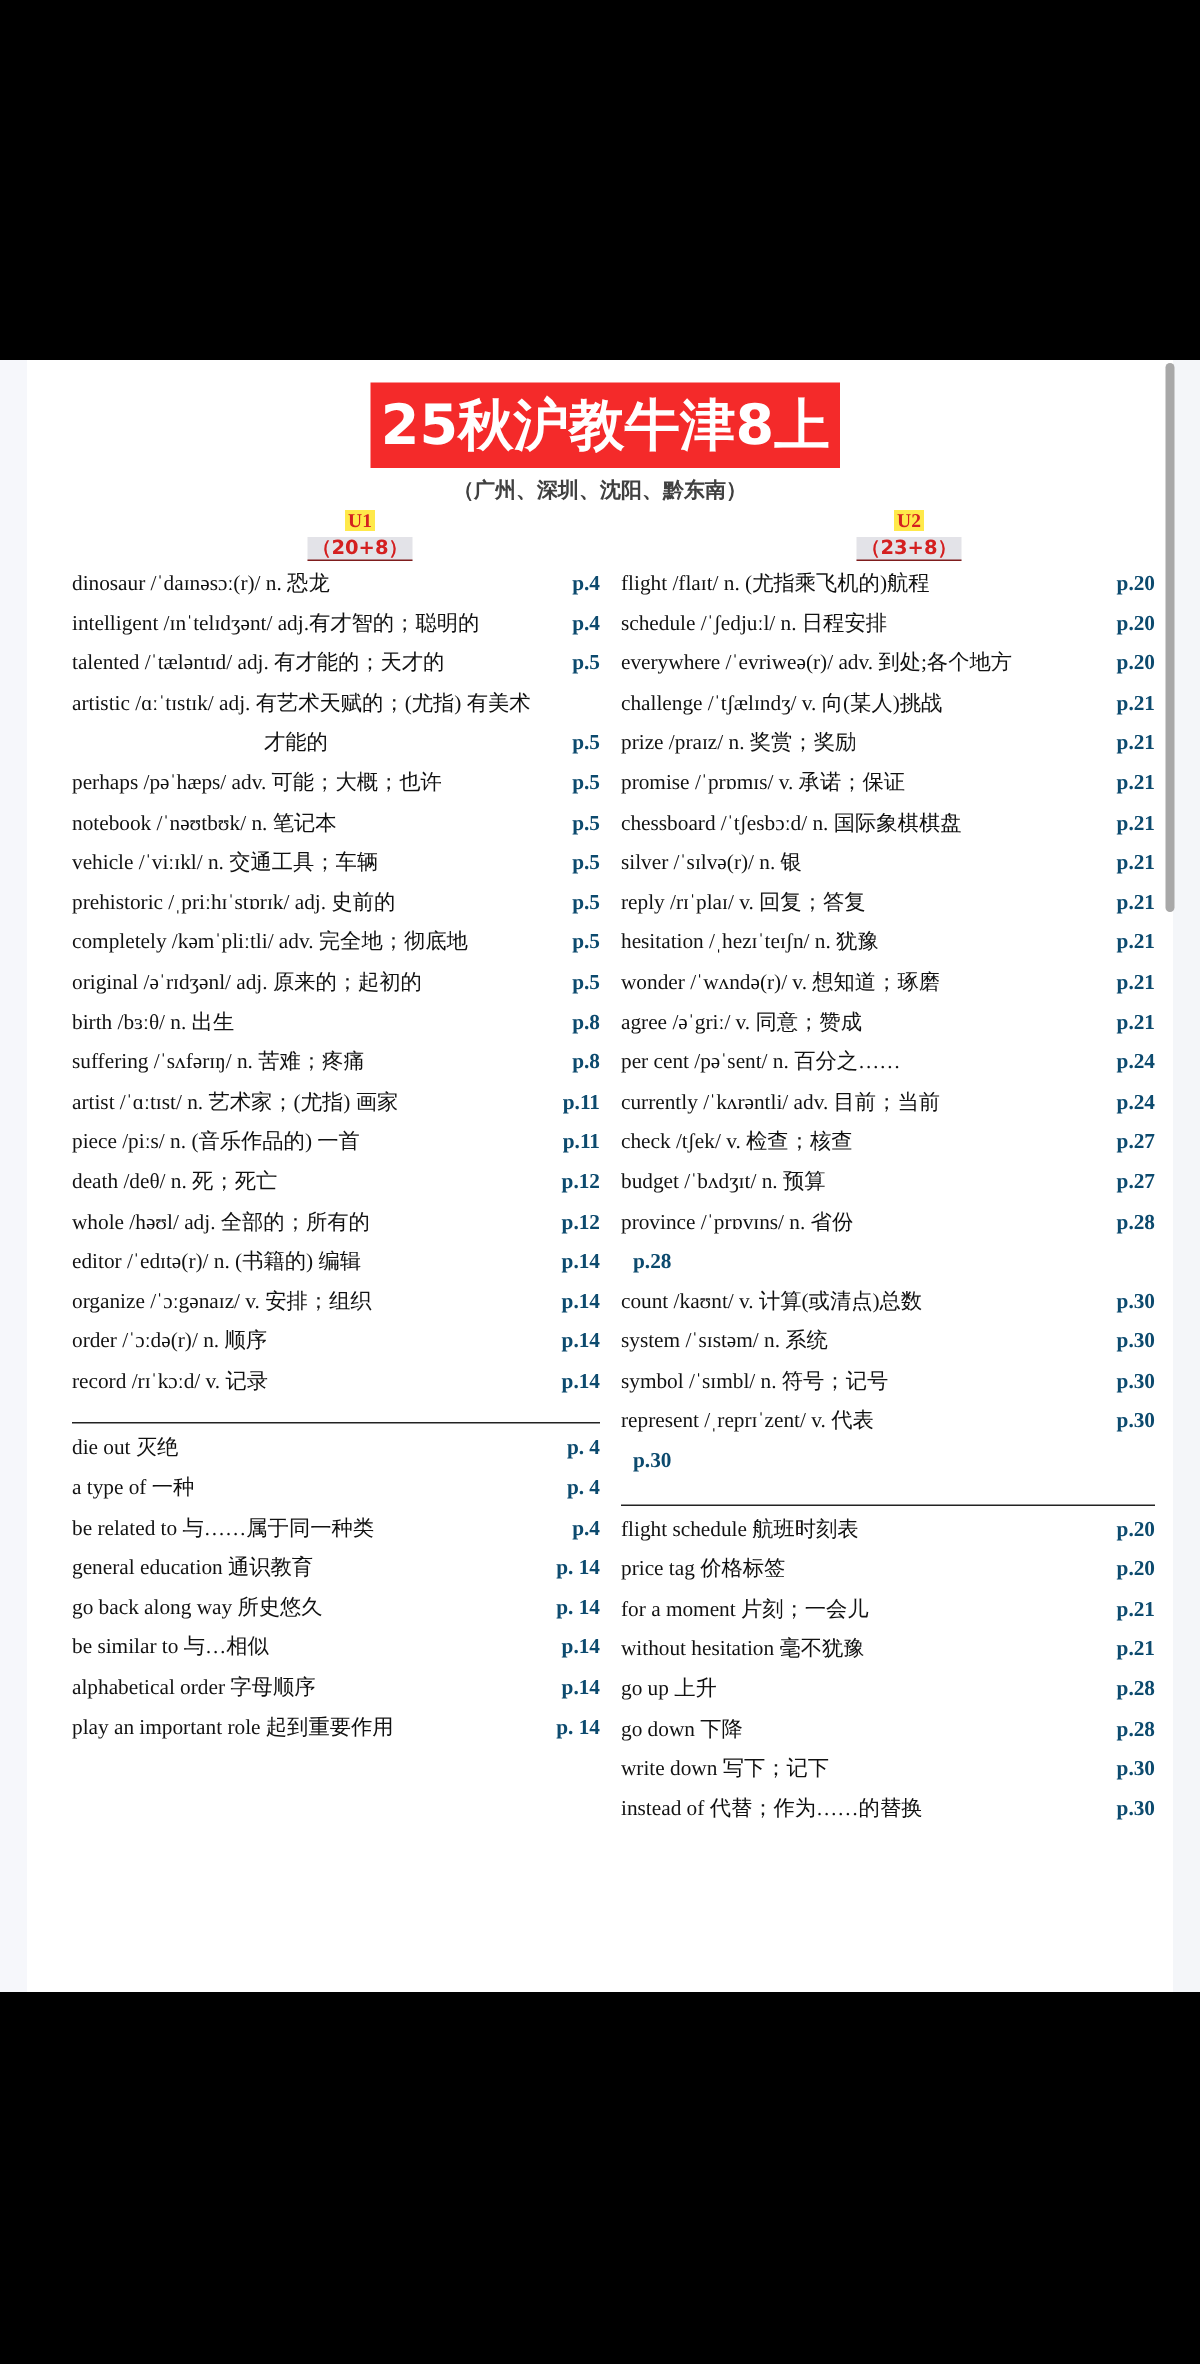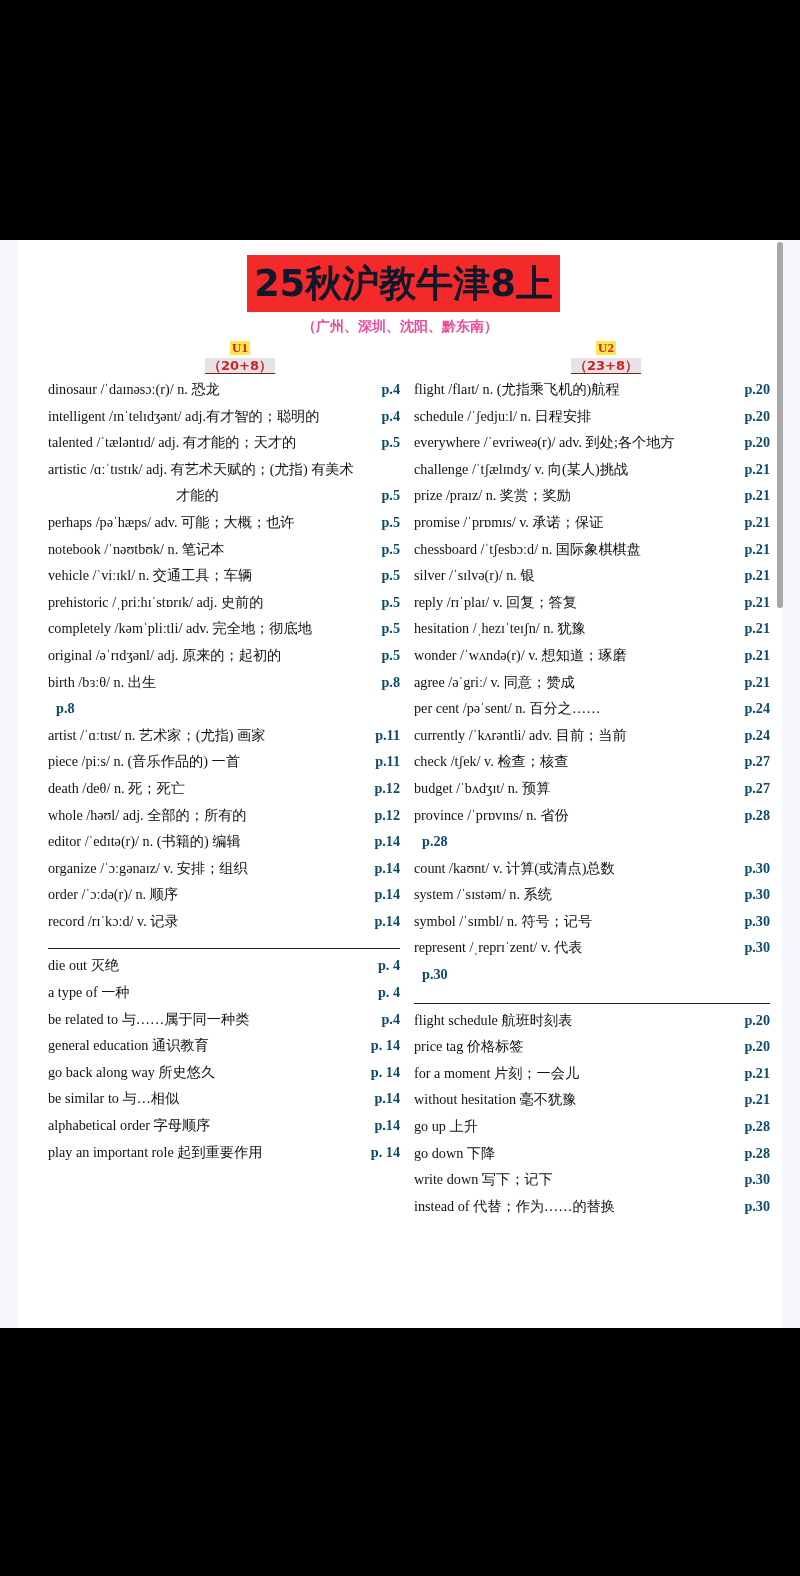--- a/index.html
+++ b/index.html
@@ -76,35 +76,35 @@
     left: 229px;
     top: 15px;
     width: 313px;
     height: 57px;
     background: #f42a2a;
     display: flex;
     align-items: center;
     justify-content: center;
   }
   .title-banner-text {
-    color: #0f172a;
+    color: #ffffff;
     font-family: "DejaVu Sans", "Liberation Sans", sans-serif;
     font-weight: bold;
     font-size: 37px;
     letter-spacing: 0px;
     line-height: 1;
     white-space: nowrap;
   }
 
   .subtitle {
     position: absolute;
     left: 0; right: 0;
     top: 78px;
     text-align: center;
-    color: #ec4899;
+    color: #404040;
     font-family: "DejaVu Sans", "Liberation Sans", sans-serif;
     font-weight: bold;
     font-size: 14px;
   }
 
   
   .unit-badge {
     position: absolute;
     text-align: center;
   }
@@ -251,20 +251,21 @@
           </div>
           <div class="entry">
             <span class="entry-text">original /əˈrɪdʒənl/ adj. 原来的；起初的</span>
             <span class="entry-page">p.5</span>
           </div>
           <div class="entry">
             <span class="entry-text">birth /bɜːθ/ n. 出生</span>
             <span class="entry-page">p.8</span>
           </div>
           <div class="entry">
+            <span class="entry-text">suffering /ˈsʌfərɪŋ/ n. 苦难；疼痛</span>
             <span class="entry-page">p.8</span>
           </div>
           <div class="entry">
             <span class="entry-text">artist /ˈɑːtɪst/ n. 艺术家；(尤指) 画家</span>
             <span class="entry-page">p.11</span>
           </div>
           <div class="entry">
             <span class="entry-text">piece /piːs/ n. (音乐作品的) 一首</span>
             <span class="entry-page">p.11</span>
           </div>

